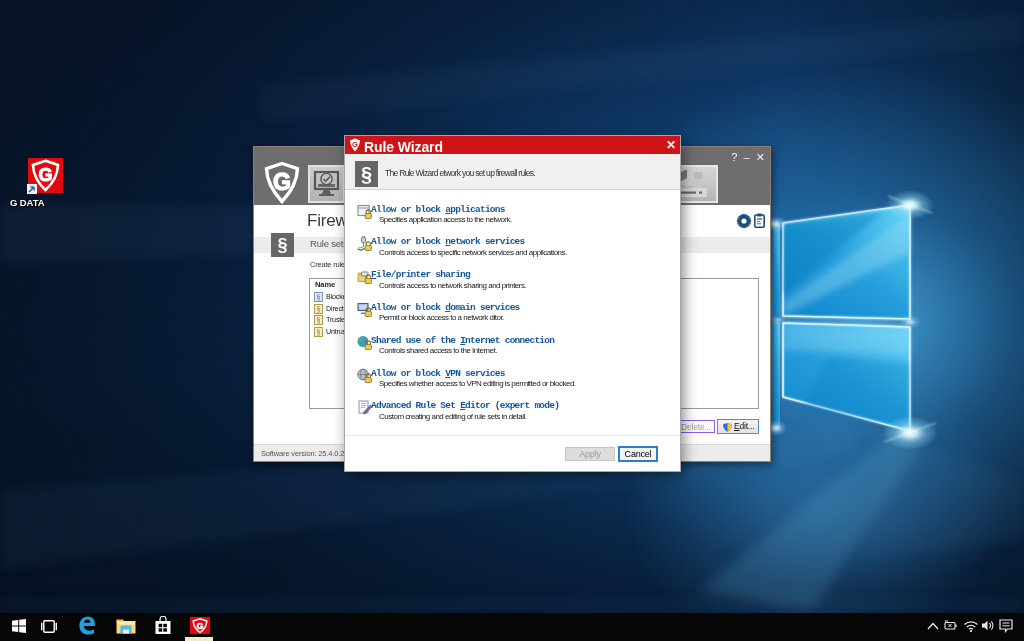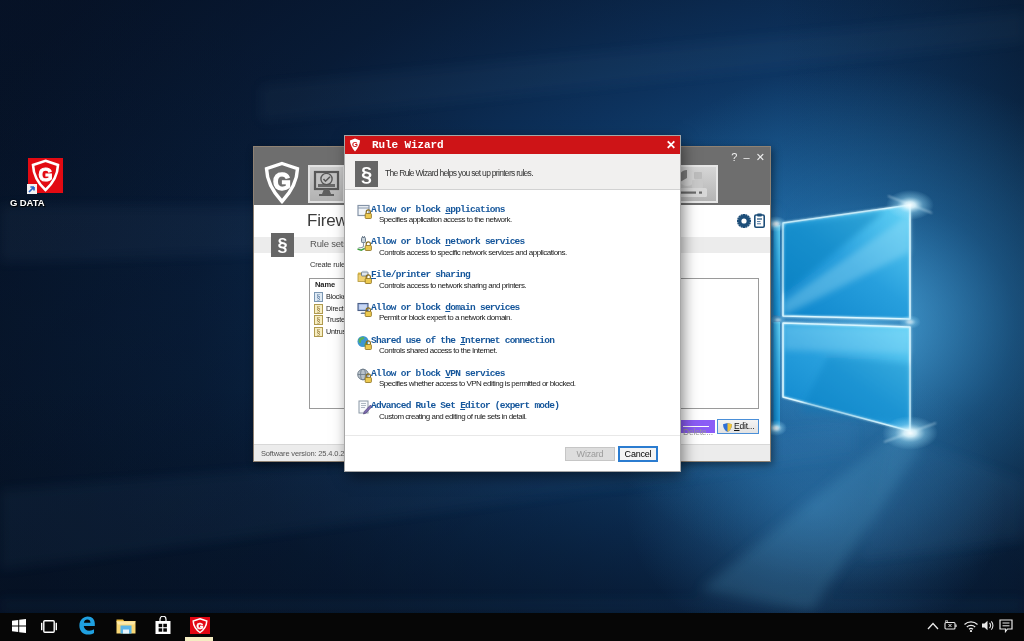--- a/index.html
+++ b/index.html
@@ -30,32 +30,32 @@
             color:#fff; text-align:center; font-size:18px; font-weight:bold; line-height:25px; }
   #rslabel { position:absolute; left:56px; top:90.5px; font-size:9.5px; color:#555; letter-spacing:-0.2px; }
   #crlabel { position:absolute; left:56px; top:113px; font-size:7.5px; color:#333; letter-spacing:-0.2px; }
   #listbox { position:absolute; left:55px; top:131px; width:450px; height:131px;
              background:#fff; border:1px solid #9a9a9a; }
   #listbox .hdr { font-size:7.5px; font-weight:bold; color:#222; padding:1px 0 2px 5px; letter-spacing:-0.1px; }
   .lrow { position:relative; height:11.5px; font-size:7.2px; color:#222; letter-spacing:-0.2px; padding-left:16px; line-height:11.7px; white-space:nowrap; }
   .lrow svg { position:absolute; left:4px; top:1px; }
   .btn { position:absolute; font-size:8.5px; letter-spacing:-0.2px; text-align:center; }
   #bdel { left:423px; top:273px; width:38px; height:13px; line-height:12px;
-          background:#fdfdfd; border:6px solid #8b5cf6; color:#9a9a9a; }
+          background:#fdfdfd; border:1px solid #8b5cf6; color:#9a9a9a; }
   #bedit { left:463px; top:272px; width:42px; height:15px; line-height:12px;
            background:linear-gradient(#f4f4f4,#e2e2e2); border:1.5px solid #4a8fd8; color:#111; text-align:left; }
   #statusbar { position:absolute; left:0; top:297px; width:516px; height:17px; background:#ececec;
                border-top:1px solid #d8d8d8; font-size:7.5px; color:#555; letter-spacing:-0.15px;
                line-height:17px; padding-left:7px; }
 
   
   #dlg { position:absolute; left:345px; top:136px; width:335px; height:335px;
          background:#fff; box-shadow:0 0 0 1px #a6a6a6, 3px 5px 14px rgba(0,0,0,0.5); }
   #dtitle { position:absolute; left:0; top:0; width:335px; height:18px; background:#ce1417; }
-  #dtitle .txt { position:absolute; left:27px; top:3px; color:#fff; font-size:11px; font-weight:bold; letter-spacing:-0.1px;font-family:Liberation Mono, monospace; }
+  #dtitle .txt { position:absolute; left:19px; top:3px; color:#fff; font-size:14px; font-weight:bold; letter-spacing:-0.1px; }
   #dclose { position:absolute; right:4px; top:3.5px; color:#fff; font-size:12px; font-weight:bold; line-height:11px; }
   #dhead { position:absolute; left:0; top:18px; width:335px; height:36px; background:#f1f0ef; border-bottom:1px solid #d2d2d2; }
   #dhbox { position:absolute; left:10px; top:7px; width:23px; height:26px; background:#666;
            color:#fff; text-align:center; font-size:20px; font-weight:bold; line-height:27px; }
   #dhtxt { position:absolute; left:40px; top:14px; font-size:8.5px; color:#333; letter-spacing:-0.7px; }
   .witem { position:absolute; left:0; width:330px; }
   .witem .ic { position:absolute; left:12px; top:0; }
   .witem .t { position:absolute; left:26px; top:0; font-size:9.5px; font-weight:bold; color:#15569b; letter-spacing:-0.75px; white-space:nowrap;font-family:Liberation Mono, monospace; }
   .witem .d { position:absolute; left:34px; top:11.5px; font-size:8px; color:#1a1a1a; letter-spacing:-0.5px; white-space:nowrap; }
   #dsep { position:absolute; left:0; top:299px; width:335px; height:1px; background:#e8e8e8; }
@@ -264,21 +264,21 @@
   <div id="dtitle">
     <svg style="position:absolute;left:4px;top:2px" width="12" height="14" viewBox="0 0 38 43">
       <path d="M19 1 L35 7 Q34.5 24 19 42 Q3.5 24 3 7 Z" fill="#ffffff"></path>
       <text x="19" y="28" font-size="24" font-weight="bold" fill="#ce1417" text-anchor="middle" font-family="Liberation Sans">G</text>
     </svg>
     <span class="txt">Rule Wizard</span>
     <div id="dclose">✕</div>
   </div>
   <div id="dhead">
     <div id="dhbox">§</div>
-    <div id="dhtxt">The Rule Wizard helps you set up printers rules.</div>
+    <div id="dhtxt">The Rule Wizard etwork you set up firewall rules.</div>
   </div>
   <div id="items">
     <div class="witem" style="top:67.5px">
       <svg class="ic" width="16" height="16" viewBox="0 0 16 16">
         <rect x="1" y="1.5" width="11" height="10" fill="#f2f6fa" stroke="#8594a8" stroke-width="1.2"></rect>
         <line x1="1" y1="4" x2="12" y2="4" stroke="#8594a8" stroke-width="1"></line>
         <path d="M9.2 9.5 v-1.6 a2.1 2.1 0 0 1 4.2 0 v1.6" fill="none" stroke="#8a6d1d" stroke-width="1.2"></path>
         <rect x="8.2" y="9.5" width="6.2" height="5" rx="0.8" fill="#ecc94f" stroke="#8a6d1d" stroke-width="0.8"></rect>
       </svg>
       <div class="t">Allow or block <u>a</u>pplications</div>
@@ -311,21 +311,21 @@
     </div>
     <div class="witem" style="top:165.9px">
       <svg class="ic" width="16" height="16" viewBox="0 0 16 16">
         <rect x="1" y="1.5" width="10" height="7" fill="#9db4e4" stroke="#4a5f86" stroke-width="1.1"></rect>
         <rect x="2.2" y="2.7" width="7.6" height="4.6" fill="#c7d6f2"></rect>
         <path d="M4.5 10.5 h3 l1 1.5 h-5 Z" fill="#6d7f9d"></path>
         <path d="M9.2 9.5 v-1.6 a2.1 2.1 0 0 1 4.2 0 v1.6" fill="none" stroke="#8a6d1d" stroke-width="1.2"></path>
         <rect x="8.2" y="9.5" width="6.2" height="5" rx="0.8" fill="#ecc94f" stroke="#8a6d1d" stroke-width="0.8"></rect>
       </svg>
       <div class="t">Allow or block <u>d</u>omain services</div>
-      <div class="d">Permit or block expert to a network domain.</div>
+      <div class="d">Permit or block access to a network ditor.</div>
     </div>
     <div class="witem" style="top:198.7px">
       <svg class="ic" width="16" height="16" viewBox="0 0 16 16">
         <circle cx="6" cy="6.5" r="5.5" fill="#3e96d2"></circle>
         <path d="M2 3.5 q2.5 -2 5 -1.5 q1 1.5 -1 2.5 q-2.5 0.5 -2 2 q0.5 1.5 -1.5 1.5 q-1.5 -1 -0.5 -4.5" fill="#57b05a"></path>
         <path d="M7.5 8.5 q2 -1 3.5 0.5 q-0.5 2.5 -2.5 3 q-1.5 -1.5 -1 -3.5" fill="#57b05a"></path>
         <path d="M9.2 9.5 v-1.6 a2.1 2.1 0 0 1 4.2 0 v1.6" fill="none" stroke="#8a6d1d" stroke-width="1.2"></path>
         <rect x="8.2" y="9.5" width="6.2" height="5" rx="0.8" fill="#ecc94f" stroke="#8a6d1d" stroke-width="0.8"></rect>
       </svg>
       <div class="t">Shared use of the <u>I</u>nternet connection</div>
@@ -348,21 +348,21 @@
         <line x1="4" y1="3.5" x2="9" y2="3.5" stroke="#9aa7b4" stroke-width="0.8"></line>
         <line x1="4" y1="5.5" x2="9" y2="5.5" stroke="#9aa7b4" stroke-width="0.8"></line>
         <line x1="4" y1="7.5" x2="8" y2="7.5" stroke="#9aa7b4" stroke-width="0.8"></line>
         <path d="M13.5 5 l1.5 1.5 l-6 6.5 l-2.5 1 l0.8 -2.5 Z" fill="#7d6bb0" stroke="#4f4178" stroke-width="0.7"></path>
       </svg>
       <div class="t">Advanced Rule Set <u>E</u>ditor (expert mode)</div>
       <div class="d">Custom creating and editing of rule sets in detail.</div>
     </div>
   </div>
   <div id="dsep"></div>
-  <div class="btn" id="bapply">Wizard</div>
+  <div class="btn" id="bapply">Apply</div>
   <div class="btn" id="bcancel">Cancel</div>
 </div>
 
 <div id="taskbar">
   <svg style="left:12px;top:6px" width="14" height="14" viewBox="0 0 14 14">
     <g fill="#ffffff">
       <polygon points="0,1.8 6.2,0.9 6.2,6.5 0,6.5"></polygon>
       <polygon points="7.2,0.8 14,0 14,6.5 7.2,6.5"></polygon>
       <polygon points="0,7.5 6.2,7.5 6.2,13.1 0,12.2"></polygon>
       <polygon points="7.2,7.5 14,7.5 14,14 7.2,13.2"></polygon>

